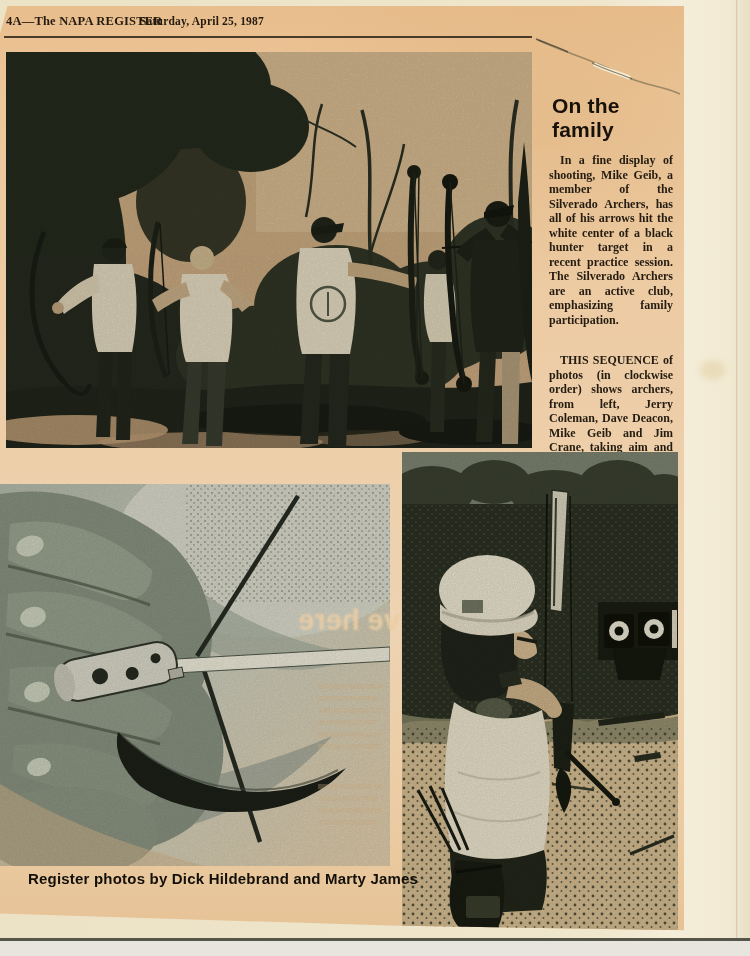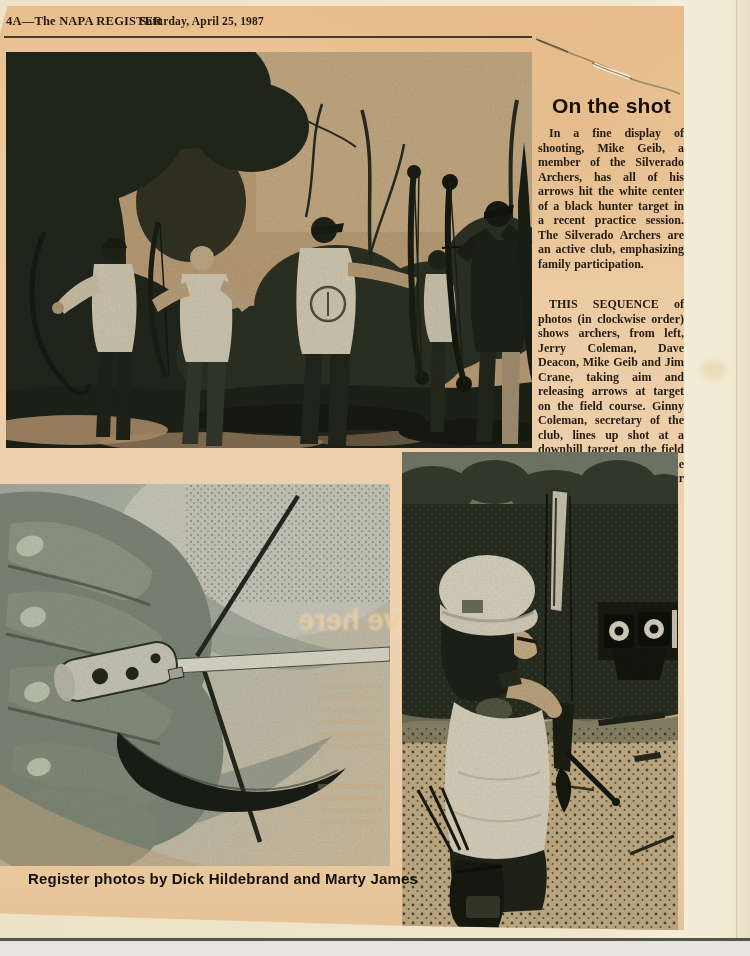--- a/index.html
+++ b/index.html
@@ -45,21 +45,21 @@
   .photo-top{left:6px;top:46px;width:526px;height:396px;}
   .photo-release{left:0px;top:478px;width:390px;height:382px;}
   .photo-archer-woman{left:402px;top:446px;width:276px;height:478px;}
 
   .article{position:absolute;left:538px;top:88px;width:146px;color:#241c11;}
   .article h1{
     margin:0 0 8px 14px;
     font:700 21px/24px "Liberation Sans", sans-serif;color:#17110a;letter-spacing:.2px;
   }
   .article p{
-    margin:0;text-align:justify;text-indent:11px;
+    margin:11px;text-align:justify;text-indent:11px;
     font:700 12px/14.5px "Liberation Serif", serif;
     word-spacing:.5px;
   }
   .article p + p{margin-top:26px;}
 
   .crease-svg{position:absolute;left:528px;top:22px;width:158px;height:74px;}
 
   .ghost-text{
     position:absolute;left:288px;top:598px;width:112px;
     transform:scaleX(-1);
@@ -195,21 +195,21 @@
       <path d="M468,188 C462,230 464,270 470,300 L516,300 C524,262 522,222 512,188 Z" fill="#22261a"></path>
       <path d="M474,300 L470,390 L486,390 L490,300 Z" fill="#262a1d"></path>
       <path d="M496,300 L496,392 L512,392 L514,300 Z" fill="#b5a07f"></path>
       <path d="M518,90 C524,140 526,200 526,260 L526,330 C518,300 512,220 512,150 Z" fill="#1e2216"></path>
     </g>
     <rect width="526" height="396" filter="url(#grainA)" opacity=".16"></rect>
   </svg>
   </div>
 
   <div class="article">
-    <h1>On the shot</h1>
+    <h1>On the family</h1>
     <p>In a fine display of shooting, Mike Geib, a member of the Silverado Archers, has all of his arrows hit the white center of a black hunter target in a recent practice session. The Silverado Archers are an active club, emphasizing family participation.</p>
     <p>THIS SEQUENCE of photos (in clockwise order) shows archers, from left, Jerry Coleman, Dave Deacon, Mike Geib and Jim Crane, taking aim and releasing arrows at target on the field course. Ginny Coleman, secretary of the club, lines up shot at a downhill target on the field course. Mike Geib uses the mechanical release trigger to release arrow.</p>
   </div>
 
   <div class="photo photo-release">
   <svg width="390" height="382" viewBox="0 0 390 382">
     <defs>
       <linearGradient id="blg" x1="0" y1="0" x2="1" y2="1">
         <stop offset="0" stop-color="#b2b9aa"></stop>
             <stop offset=".5" stop-color="#cccdbb"></stop>

